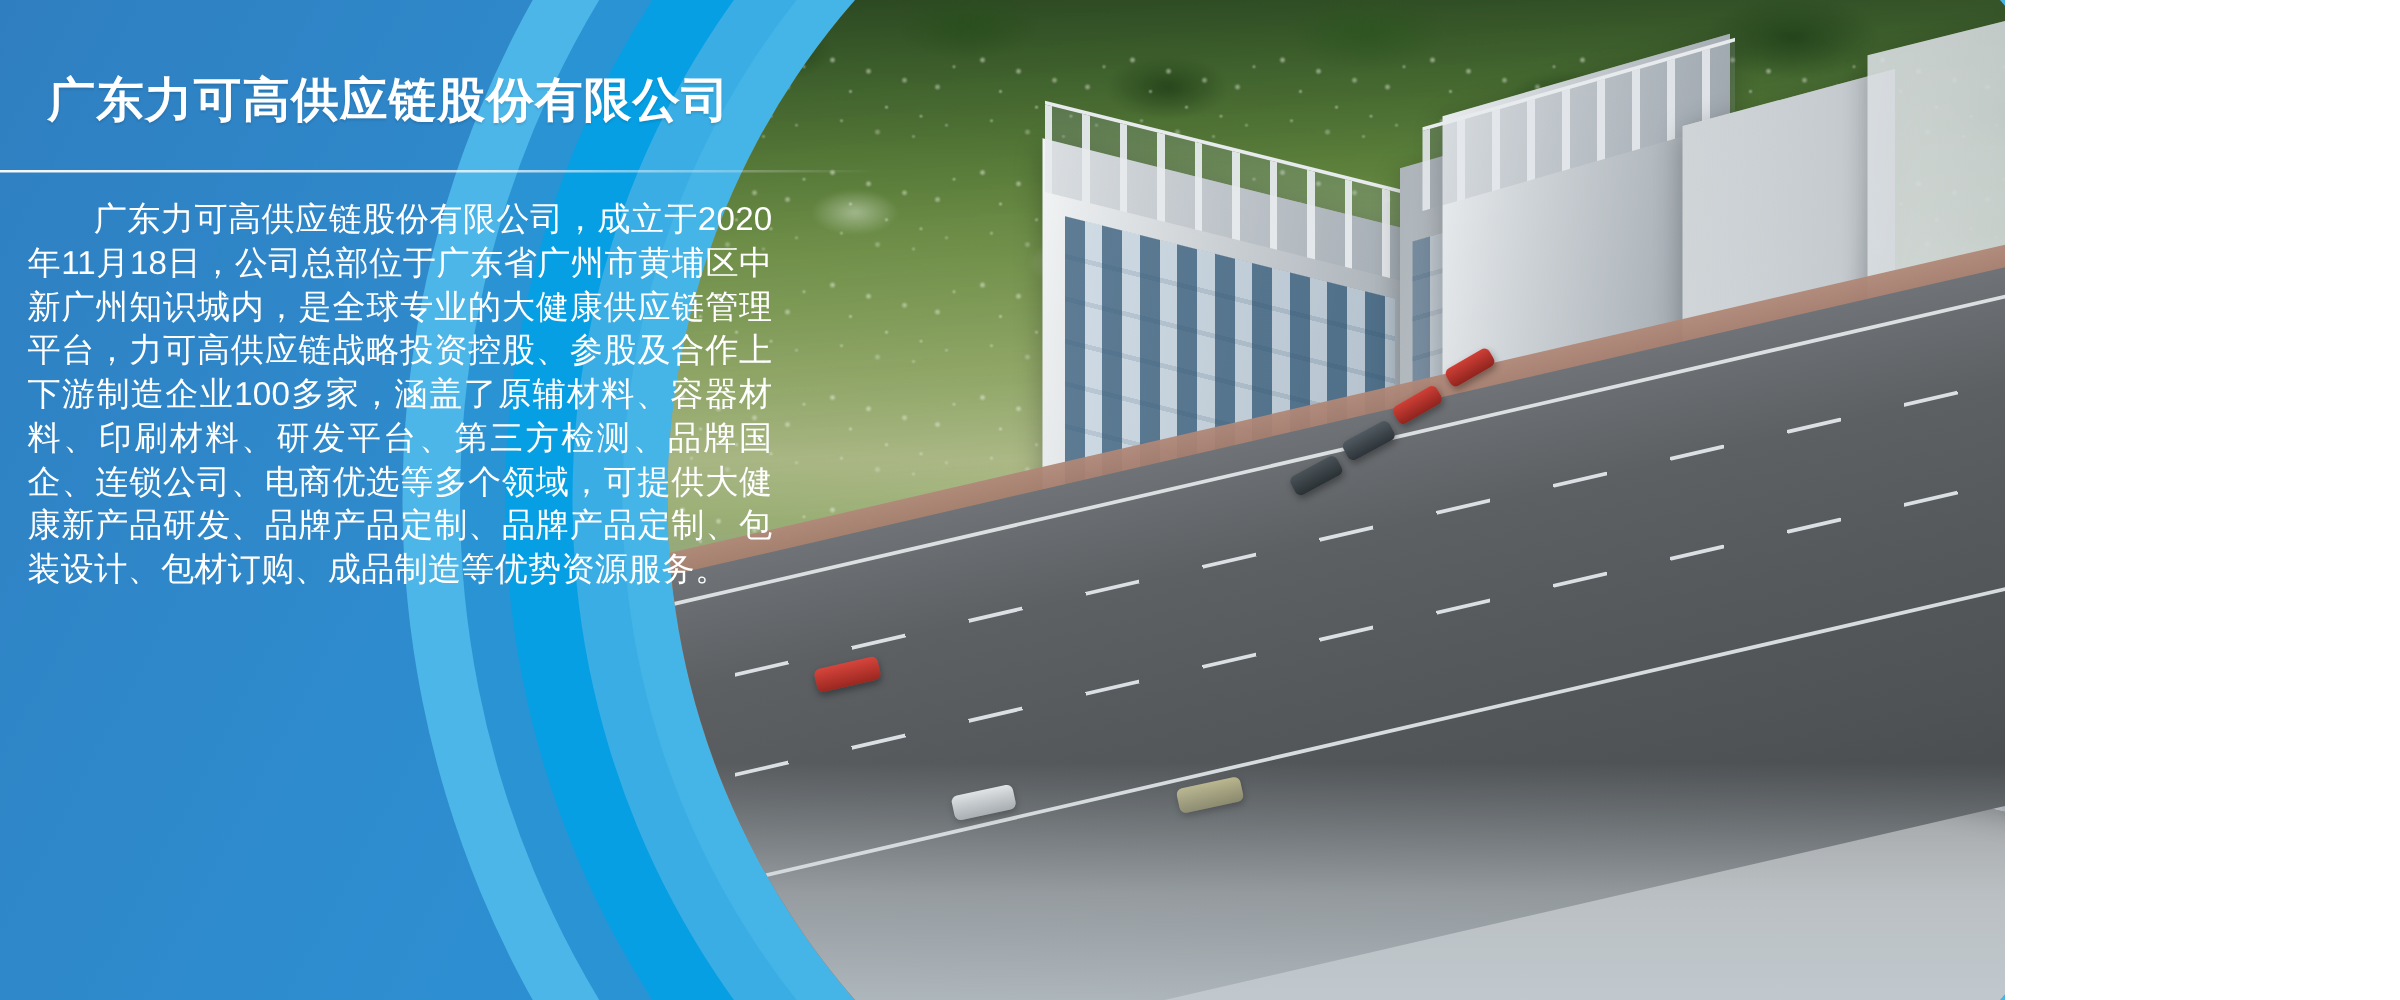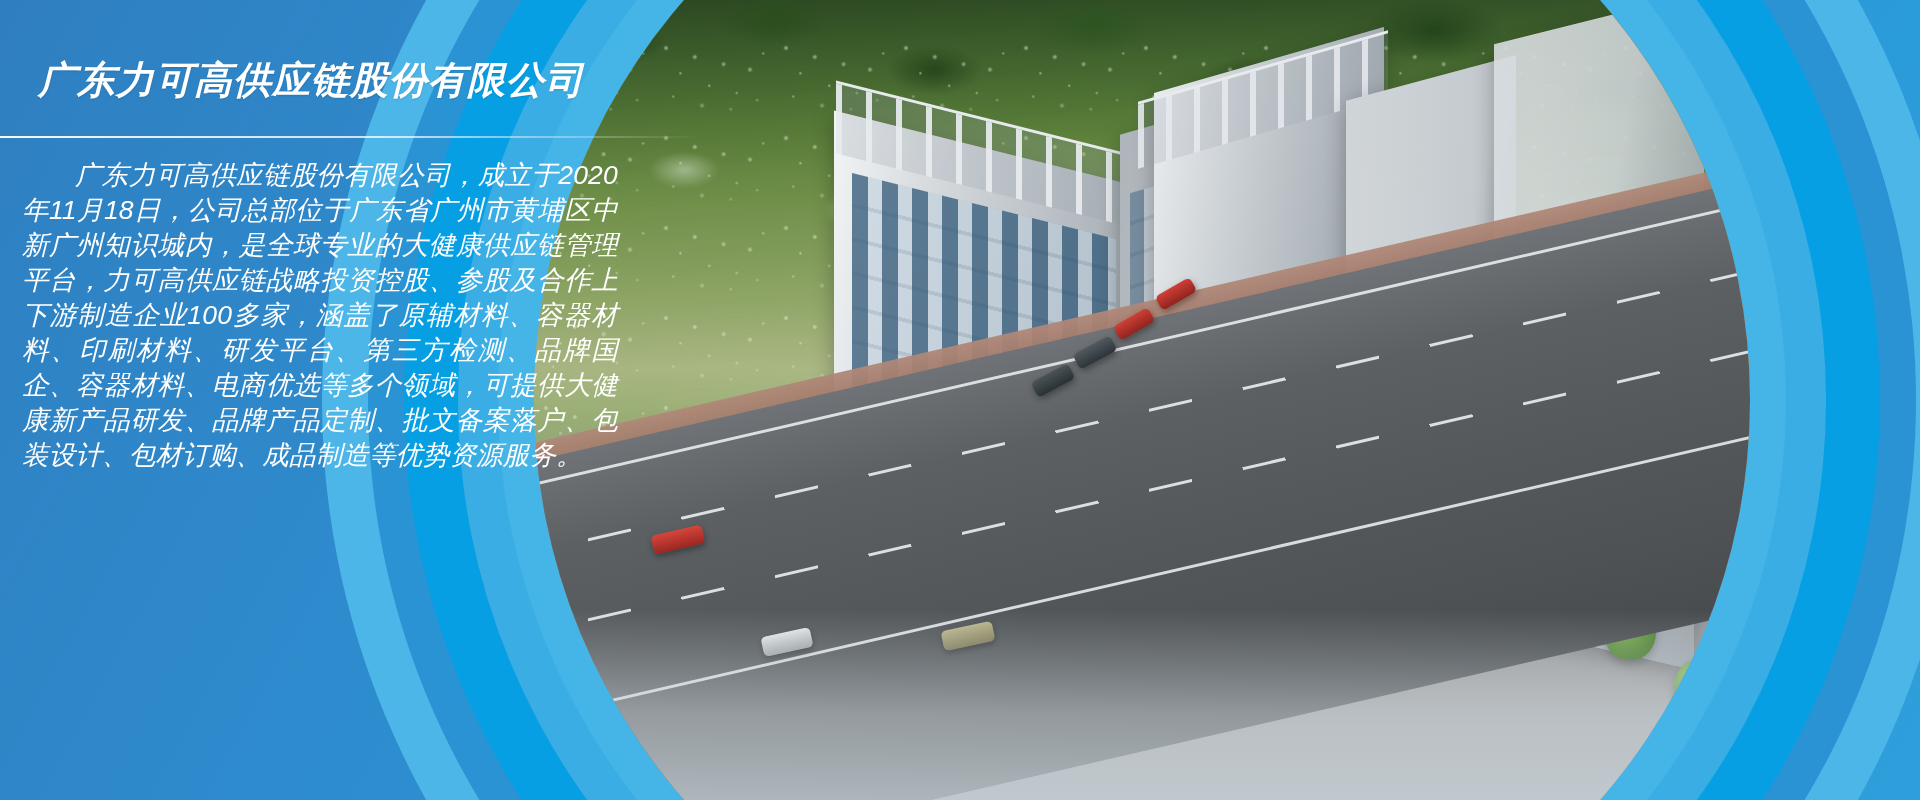--- a/index.html
+++ b/index.html
@@ -6,25 +6,24 @@
     margin: 0;
     padding: 0;
     background: #ffffff;
   }
   body {
     font-family: "Liberation Sans", "DejaVu Sans", sans-serif;
   }
 
   #banner {
     position: relative;
-    width: 1920px;
+    width: 1604px;
     height: 800px;
     overflow: hidden;
     background: #15803d;
-    font-style: italic;
   }
 
   
   .bg-base {
     position: absolute;
     inset: 0;
     background: linear-gradient(118deg, #2f7fc0 0%, #2e8bcd 28%, #2b93d6 55%, #2a9ad9 78%, #2e9fdb 100%);
   }
 
   
@@ -425,17 +424,17 @@
 
       <div class="ph-haze"></div>
     </div>
   </div>
 
   <div class="text-col">
     <div class="page-title">广东力可高供应链股份有限公司</div>
     <div class="title-rule"></div>
 
     <div class="body-copy">
-      <p>广东力可高供应链股份有限公司，成立于2020年11月18日，公司总部位于广东省广州市黄埔区中新广州知识城内，是全球专业的大健康供应链管理平台，力可高供应链战略投资控股、参股及合作上下游制造企业100多家，涵盖了原辅材料、容器材料、印刷材料、研发平台、第三方检测、品牌国企、容器材料、电商优选等多个领域，可提供大健康新产品研发、品牌产品定制、批文备案落户、包装设计、包材订购、成品制造等优势资源服务。</p>
+      <p>广东力可高供应链股份有限公司，成立于2020年11月18日，公司总部位于广东省广州市黄埔区中新广州知识城内，是全球专业的大健康供应链管理平台，力可高供应链战略投资控股、参股及合作上下游制造企业100多家，涵盖了原辅材料、容器材料、印刷材料、研发平台、第三方检测、品牌国企、连锁公司、电商优选等多个领域，可提供大健康新产品研发、品牌产品定制、品牌产品定制、包装设计、包材订购、成品制造等优势资源服务。</p>
     </div>
   </div>
 
 </div>
 
 </body></html>

